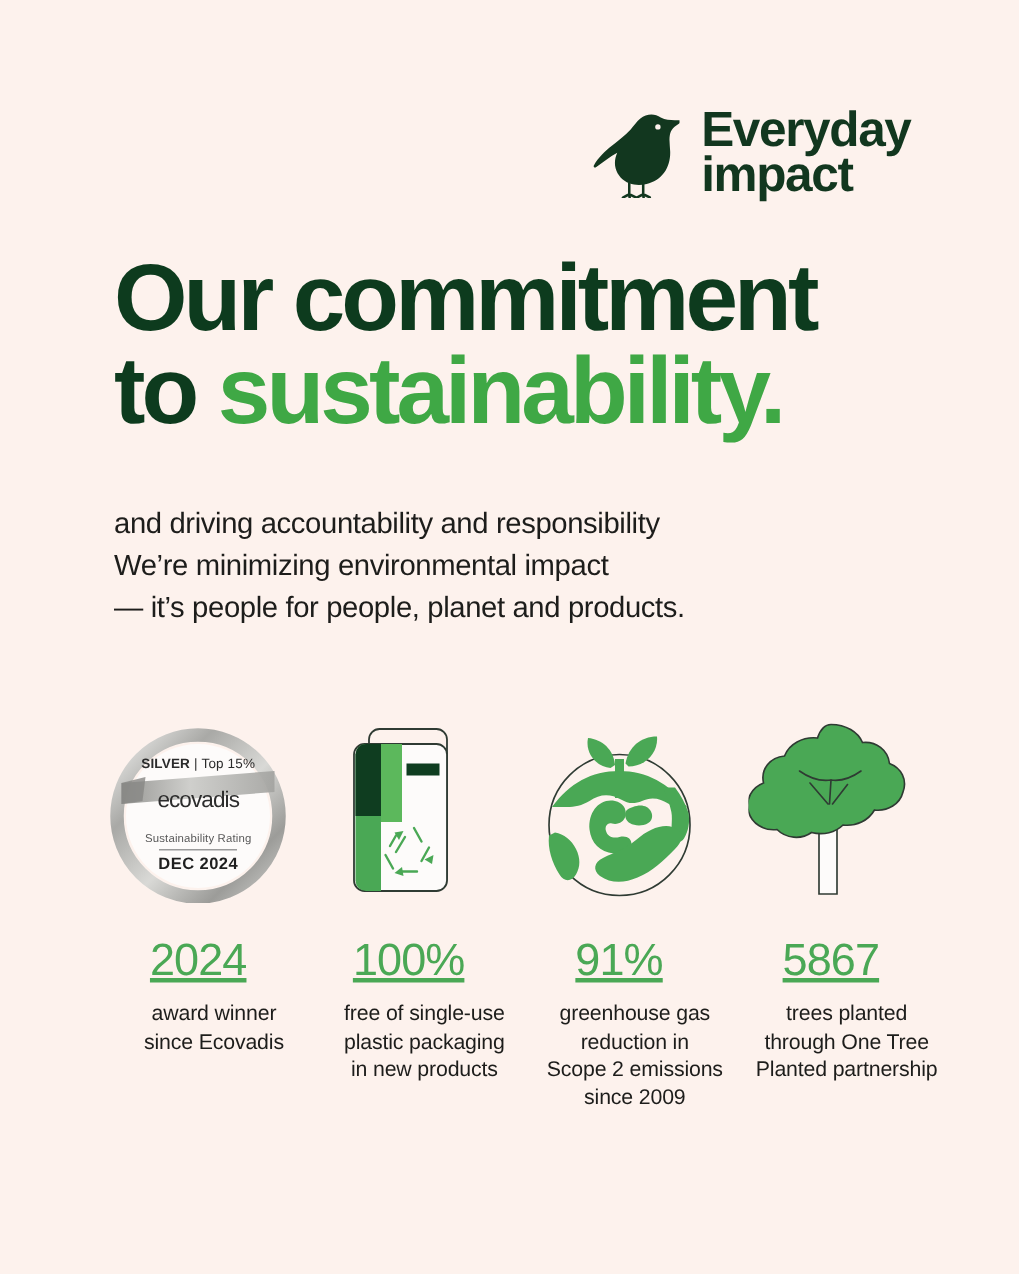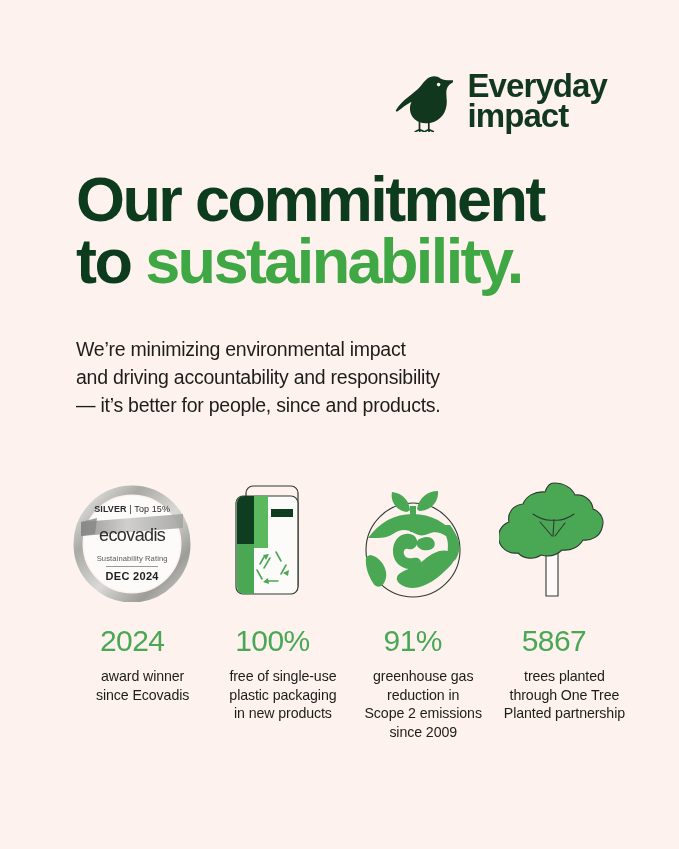--- a/index.html
+++ b/index.html
@@ -101,20 +101,21 @@
     align-items: flex-end;
     justify-content: flex-end;
   }
   .stat-value {
     margin-top: 24px;
     font-size: 30px;
     line-height: 1;
     font-weight: 400;
     color: #4aa855;
     letter-spacing: -0.6px;
+    text-decoration: underline;
   }
   .stat-caption {
     margin-top: 11px;
     font-size: 14.2px;
     line-height: 1.32;
     color: #1d1d1b;
     letter-spacing: -0.1px;
   }
   .stat-caption span {
     display: block;
@@ -147,21 +148,21 @@
   }
   .badge-tier .thin {
     font-weight: 400;
   }
   .badge-brand {
     position: absolute;
     top: 41px;
     left: 0;
     right: 0;
     text-align: center;
-    font-size: 18px;
+    font-size: 15px;
     font-weight: 400;
     color: #2d2d2d;
     letter-spacing: -0.6px;
   }
   .badge-sub {
     position: absolute;
     top: 70px;
     left: 0;
     right: 0;
     text-align: center;
@@ -207,23 +208,23 @@
       <span>impact</span>
     </div>
   </div>
 
   <h1 class="headline">
     <span class="line">Our commitment</span>
     <span class="line"><span>to </span><span class="accent">sustainability.</span></span>
   </h1>
 
   <p class="intro">
+    <span>and driving accountability and responsibility</span>
     <span>We’re minimizing environmental impact</span>
-    <span>and driving accountability and responsibility</span>
-    <span>— it’s better for people, since and products.</span>
+    <span>— it’s people for people, planet and products.</span>
   </p>
 
   <div class="stats">
 
     <div class="stat">
       <div class="stat-icon">
         <div class="badge">
           <svg viewBox="0 0 118 118" width="118" height="118">
             <defs>
               <linearGradient id="ringGrad" x1="0" y1="0" x2="1" y2="1">

